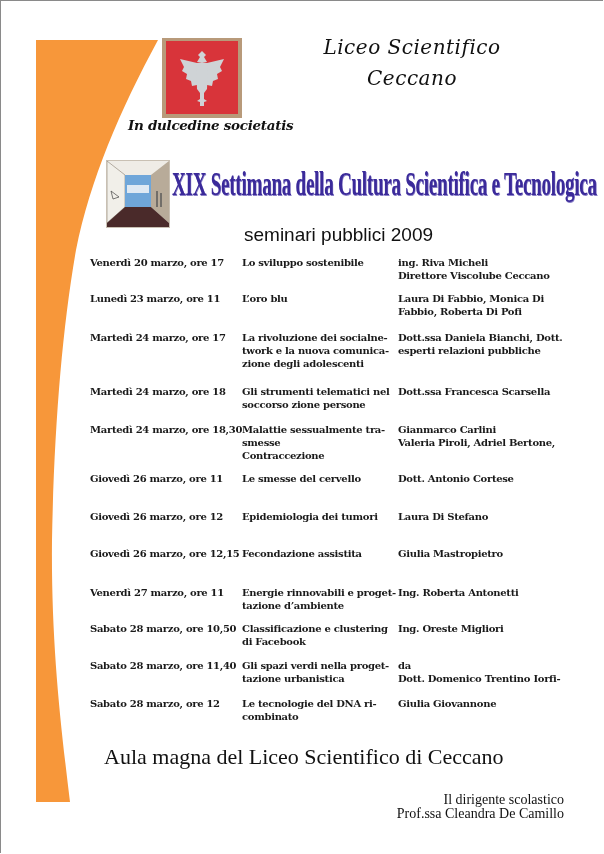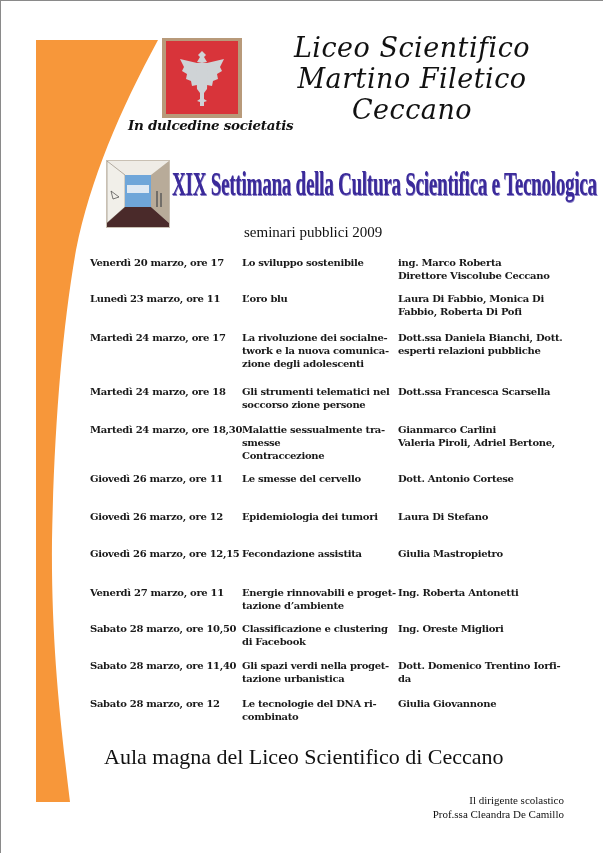--- a/index.html
+++ b/index.html
@@ -2,32 +2,32 @@
 <html><head>
 <meta charset="utf-8">
 <style>
   html, body { margin: 0; padding: 0; }
   body { width: 604px; height: 854px; background: #ffffff; position: relative; overflow: hidden; font-family: "Liberation Serif", serif; color: #111; }
   .frame { position: absolute; left: 0; top: 0; width: 602px; height: 852px; border: 1px solid #8a8a8a; border-right: none; border-bottom: none; }
   .orange { position: absolute; left: 0; top: 0; width: 604px; height: 854px; }
   .emblem { position: absolute; left: 162px; top: 38px; width: 80px; height: 80px; background: #b89a7a; }
   .emblem .inner { position: absolute; left: 4px; top: 3px; width: 72px; height: 73px; background: #d8343a; }
   .motto { position: absolute; left: 128px; top: 118px; width: 150px; text-align: right; font-style: italic; font-weight: bold; font-size: 13.5px; line-height: 15px; font-family: "DejaVu Serif", serif; letter-spacing: -0.3px; }
-  .school { position: absolute; left: 262px; top: 32px; width: 300px; text-align: center; font-family: "DejaVu Serif", serif; font-style: italic; font-size: 27px; line-height: 31px; letter-spacing: 0.5px; }
+  .school { position: absolute; left: 262px; top: 32px; width: 300px; text-align: center; font-family: "DejaVu Serif", serif; font-style: italic; font-size: 20px; line-height: 31px; letter-spacing: 0.5px; }
   .pic { position: absolute; left: 106px; top: 160px; width: 62px; height: 66px; background: #e9e4dc; overflow: hidden; border: 1px solid #c9c0b3; }
   .event-title { position: absolute; left: 172px; top: 164px; font-family: "Liberation Serif", serif; font-weight: bold; color: #3b2a9a; font-size: 33px; line-height: 40px; transform: scaleX(0.58); transform-origin: left top; white-space: nowrap; text-shadow: 1px 1px 0 #8a80c8; letter-spacing: -0.5px; }
-  .subtitle { position: absolute; left: 244px; top: 224px; font-size: 15px; font-family: Liberation Serif, serif; }
+  .subtitle { position: absolute; left: 244px; top: 224px; font-size: 19px; font-family: Liberation Sans, sans-serif; }
   .schedule { position: absolute; left: 90px; top: 256px; width: 490px; }
   .row { position: absolute; left: 0; font-family: "DejaVu Serif", serif; font-size: 10px; line-height: 13px; font-weight: bold; letter-spacing: -0.3px; color: #1a1a1a; }
   .row .c1 { position: absolute; left: 0; width: 150px; white-space: nowrap; }
   .row .c2 { position: absolute; left: 152px; width: 150px; }
   .row .c3 { position: absolute; left: 308px; width: 180px; }
   .line { display: block; white-space: nowrap; }
   .venue { position: absolute; left: 104px; top: 744px; font-size: 22px; font-family: "Liberation Serif", serif; }
-  .sign { position: absolute; right: 40px; top: 793px; text-align: right; font-size: 11px; line-height: 14px; font-family: "Liberation Serif", serif; }
+  .sign { position: absolute; right: 40px; top: 793px; text-align: right; font-size: 14px; line-height: 14px; font-family: "Liberation Serif", serif; }
 </style>
 </head>
 <body>
 
 <div class="frame"></div>
 
 <svg class="orange" viewBox="0 0 604 854" xmlns="http://www.w3.org/2000/svg">
   <path d="M36 40 L158 40 C 120 110, 90 180, 76 250 C 62 330, 54 430, 52 540 C 51 640, 60 720, 70 802 L36 802 Z" fill="#f7973a"></path>
 </svg>
 
@@ -43,21 +43,20 @@
     </svg>
   </div>
 </div>
 
 <div class="motto">
   <span class="line">In dulcedine societatis</span>
 </div>
 
 <div class="school">
   <span class="line">Liceo Scientifico</span>
-  <span class="line">Martino Filetico</span>
   <span class="line">Ceccano</span>
 </div>
 
 <div class="pic">
   <svg width="62" height="66" viewBox="0 0 62 66" xmlns="http://www.w3.org/2000/svg">
     <polygon points="0,0 62,0 44,14 18,14" fill="#efece6"></polygon>
     <polygon points="0,0 18,14 18,46 0,62" fill="#f1efe9" stroke="#8a7f72" stroke-width="0.6"></polygon>
     <polygon points="62,0 44,14 44,46 62,62" fill="#b8ab99"></polygon>
     <rect x="18" y="14" width="26" height="32" fill="#6fa6d9"></rect>
     <rect x="20" y="24" width="22" height="8" fill="#dfe9f3"></rect>
@@ -70,21 +69,21 @@
 <div class="event-title">XIX Settimana della Cultura Scientifica e Tecnologica</div>
 <div class="subtitle">seminari pubblici 2009</div>
 
 <div class="schedule">
   <div class="row" style="top:0px">
     <div class="c1">Venerdì 20  marzo, ore 17</div>
     <div class="c2">
         <span class="line">Lo sviluppo sostenibile</span>
       </div>
     <div class="c3">
-        <span class="line">ing. Marco Roberta</span>
+        <span class="line">ing. Riva Micheli</span>
         <span class="line">Direttore Viscolube Ceccano</span>
       </div>
   </div>
   <div class="row" style="top:36px">
     <div class="c1">Lunedì 23 marzo, ore 11</div>
     <div class="c2">
         <span class="line">L’oro blu</span>
       </div>
     <div class="c3">
         <span class="line">Laura Di Fabbio,  Monica Di</span>
@@ -172,22 +171,22 @@
         <span class="line">Ing. Oreste Migliori</span>
       </div>
   </div>
   <div class="row" style="top:403px">
     <div class="c1">Sabato 28 marzo, ore 11,40</div>
     <div class="c2">
         <span class="line">Gli spazi verdi nella proget-</span>
         <span class="line">tazione urbanistica</span>
       </div>
     <div class="c3">
+        <span class="line">da</span>
         <span class="line">Dott. Domenico Trentino Iorfi-</span>
-        <span class="line">da</span>
       </div>
   </div>
   <div class="row" style="top:441px">
     <div class="c1">Sabato 28 marzo, ore 12</div>
     <div class="c2">
         <span class="line">Le tecnologie del DNA ri-</span>
         <span class="line">combinato</span>
       </div>
     <div class="c3">
         <span class="line">Giulia Giovannone</span>

